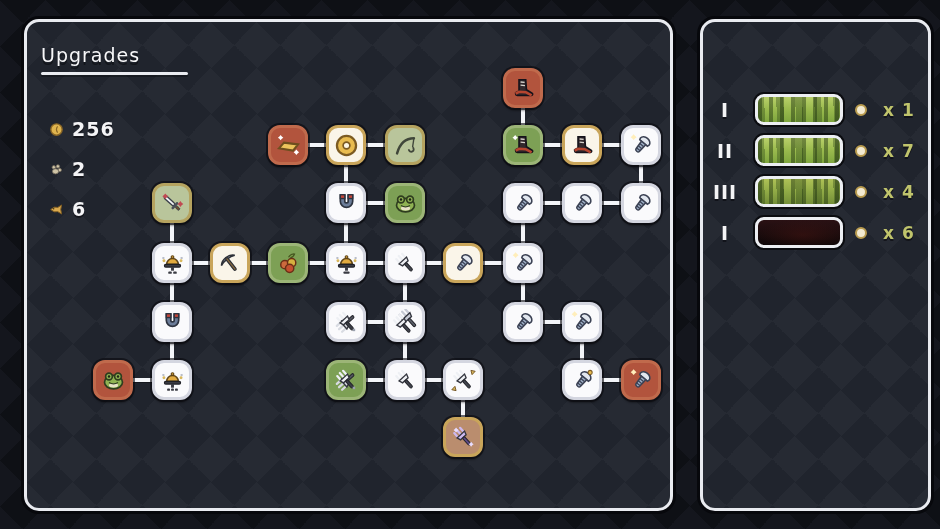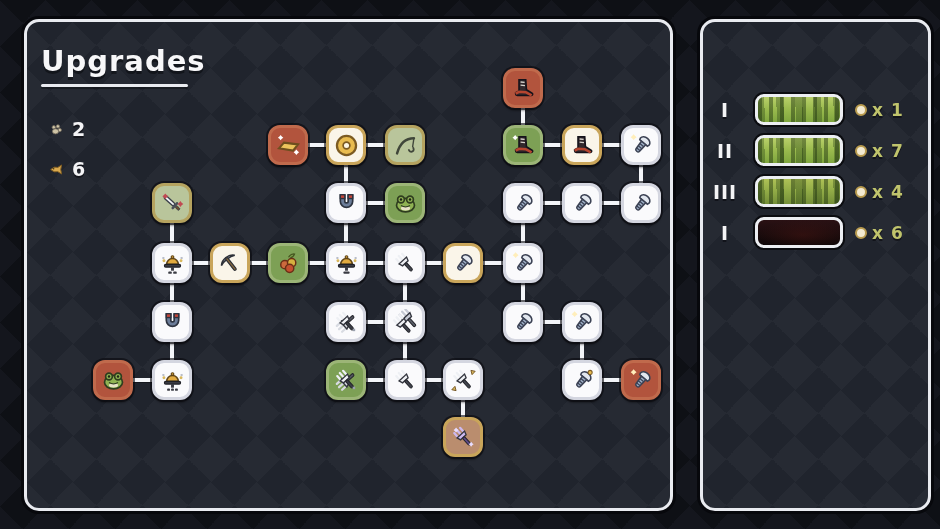--- a/index.html
+++ b/index.html
@@ -24,21 +24,21 @@
     background-size:46px 46px;
     overflow:hidden;
   }
   #upgrades-panel { left:24px; top:19px; width:649px; height:492px; }
   #routes-panel  { left:700px; top:19px; width:231px; height:492px; }
 
   .panel-title {
     position:absolute; top:22px; left:14px;
   }
   .panel-title h1 {
-    font-size:29px; font-weight:bold; color:#f7f7f9; letter-spacing:1px;
+    font-size:19px; font-weight:normal; color:#f7f7f9; letter-spacing:1px;
     text-shadow:0 3px 0 rgba(8,9,13,.55);
   }
   .title-underline {
     height:3px; background:#e9ebf0; border-radius:2px; margin-top:6px;
     box-shadow:0 2px 0 rgba(8,9,13,.4);
   }
   #upgrades-panel .title-underline { width:147px; }
   #routes-panel  .title-underline { width:146px; }
 
   
@@ -94,41 +94,50 @@
   .t-forest { background:linear-gradient(#45521f 0%, #2c3812 55%, #161d09 100%); }
   .t-forest::after {
     background:
       repeating-linear-gradient(90deg, rgba(5,8,3,.65) 0 5px, rgba(0,0,0,0) 5px 12px),
       linear-gradient(rgba(0,0,0,0) 40%, rgba(0,0,0,.45) 100%);
   }
   .t-cave { background:linear-gradient(#2a1114 0%, #190b0c 60%, #0f0708 100%); }
   .t-cave::after {
     background:radial-gradient(ellipse at 55% 60%, rgba(90,25,20,.35), rgba(0,0,0,0) 70%);
   }
-  .route-cost { display:flex; align-items:center; gap:5px; margin-left:12px; }
+  .route-cost { display:flex; align-items:center; gap:16px; margin-left:12px; }
   .mini-coin {
     width:12px; height:12px; border-radius:50%;
     background:#f3ead1; border:2px solid #b99b4e; display:inline-block;
   }
   .cost-text {
     font-size:17px; font-weight:bold; color:#c0c46c;
     text-shadow:0 2px 0 rgba(8,9,13,.6); letter-spacing:1px;
   }
 </style>
 </head>
 <body>
 
 <div id="app">
 
   <div class="panel" id="upgrades-panel">
     <div class="panel-title">
       <h1>Upgrades</h1>
       <div class="title-underline"></div>
     </div>
     <div id="currencies">
+        <div class="currency-row">
+          <span>
+            <svg viewBox="0 0 24 24" width="17" height="17">
+              <circle cx="12" cy="12" r="8" fill="#dfb44e" stroke="#8a6626" stroke-width="2"></circle>
+              <path d="M13.6,7.6 a7.2,7.2 0 0 0 0,8.8" stroke="#8a6626" stroke-width="1.7" fill="none"></path>
+            </svg>
+          </span>
+          <span class="currency-value">256</span>
+        </div>
         <div class="currency-row">
           <span>
             <svg viewBox="0 0 24 24" width="17" height="17">
               <circle cx="8.2" cy="8.8" r="2.4" fill="#cfc4a6" stroke="#6f675a" stroke-width="1.2"></circle>
               <circle cx="14" cy="7.6" r="2.4" fill="#cfc4a6" stroke="#6f675a" stroke-width="1.2"></circle>
               <circle cx="16.6" cy="12.8" r="2.4" fill="#cfc4a6" stroke="#6f675a" stroke-width="1.2"></circle>
               <ellipse cx="10.6" cy="14.6" rx="4.4" ry="3.6" fill="#cfc4a6" stroke="#6f675a" stroke-width="1.2"></ellipse>
             </svg>
           </span>
           <span class="currency-value">2</span>

